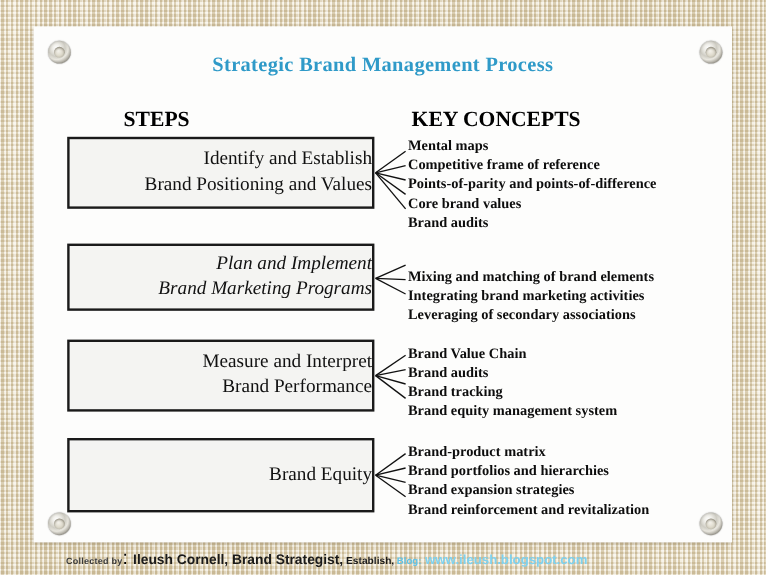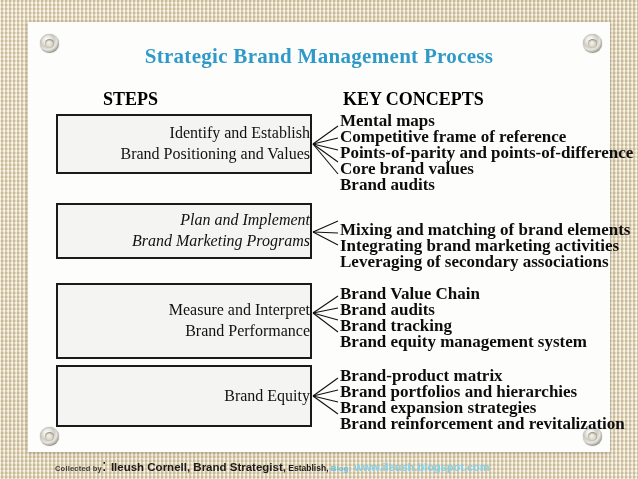--- a/index.html
+++ b/index.html
@@ -77,21 +77,21 @@
 
   
   #slide-title {
     position: absolute;
     left: 0;
     top: 44px;
     width: 638px;
     text-align: center;
     font-family: "Liberation Serif", serif;
     font-weight: bold;
-    font-size: 21px;
+    font-size: 17px;
     letter-spacing: 0.3px;
     color: #2f9ac8;
   }
 
   
   .col-heading {
     position: absolute;
     font-family: "Liberation Serif", serif;
     font-weight: bold;
     font-size: 18px;
@@ -116,30 +116,30 @@
     font-family: "Liberation Serif", serif;
     font-size: 16px;
     color: #111;
     line-height: 1.30;
     text-align: center;
   }
   .step-box .line { display: block; white-space: nowrap; }
 
   #step-box-0 { top: 114px; height: 60px; }
   #step-box-1 { top: 203px; height: 56px; font-style: italic; }
-  #step-box-2 { top: 283px; height: 76px; }
+  #step-box-2 { top: 283px; height: 60px; }
   #step-box-3 { top: 365px; height: 62px; }
 
   
   .concept-group {
     position: absolute;
     left: 340px;
     font-family: "Liberation Serif", serif;
     font-weight: bold;
-    font-size: 17px;
+    font-size: 12px;
     color: #0d0d0d;
     line-height: 16px;
     white-space: nowrap;
   }
   #concept-group-0 { top: 113px; }
   #concept-group-1 { top: 198px; margin-top: 24px; }
   #concept-group-2 { top: 286px; }
   #concept-group-3 { top: 368px; }
   .concept-item { display: block; }
 

